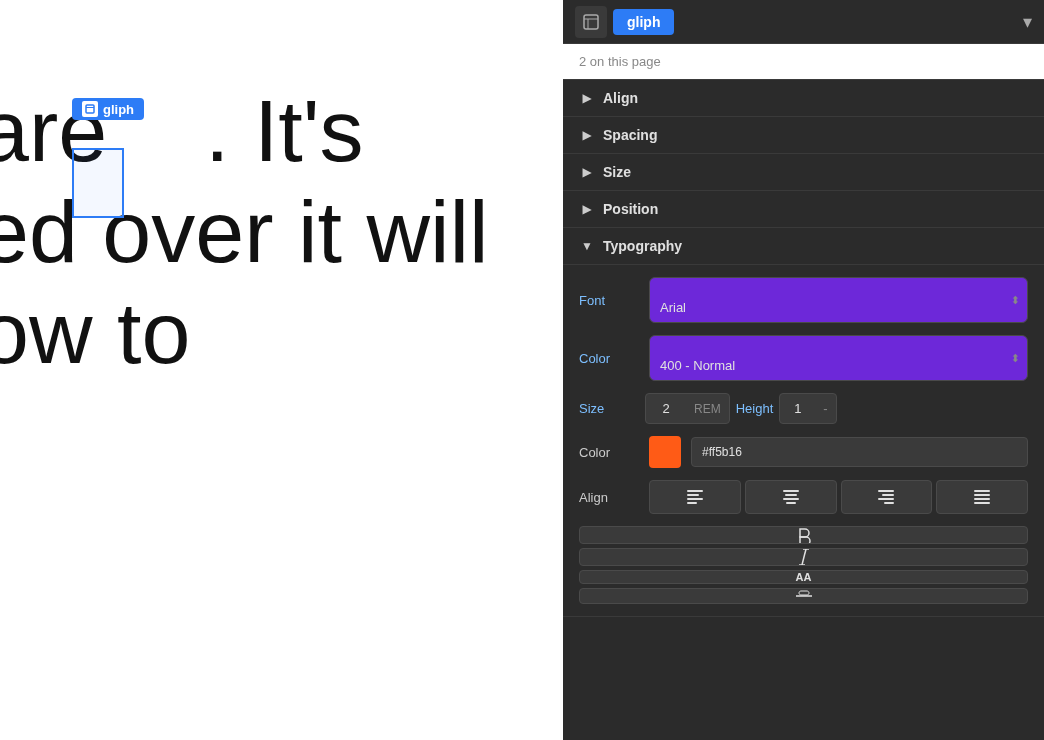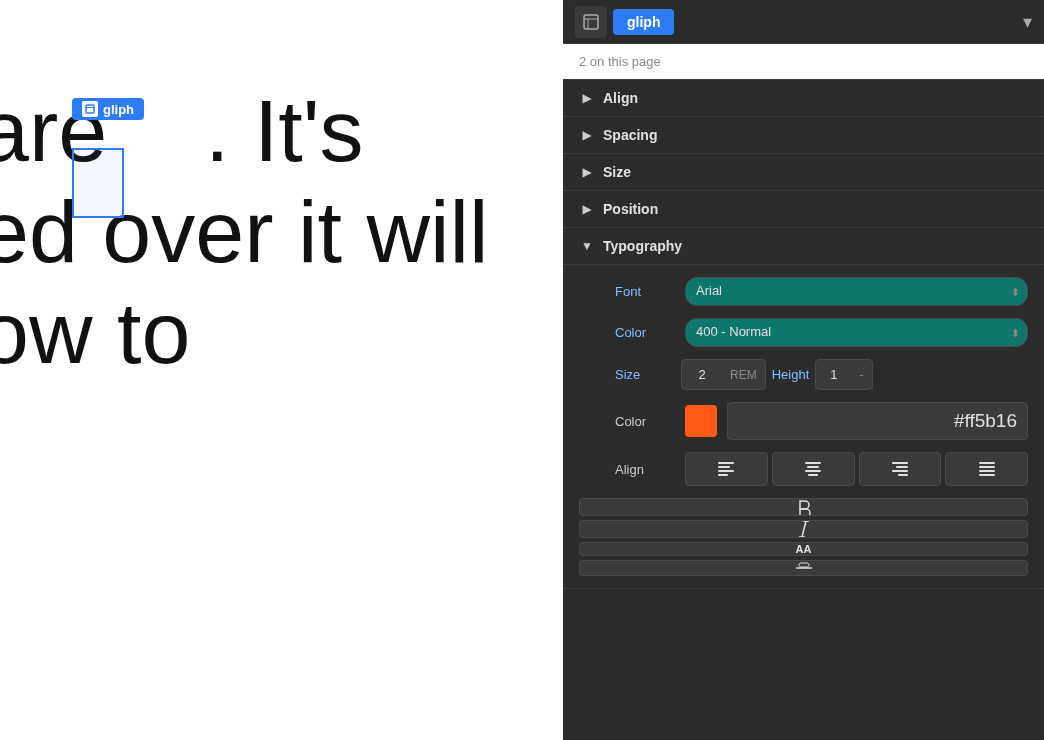--- a/index.html
+++ b/index.html
@@ -189,21 +189,20 @@
       color: #cccccc;
       font-size: 12px;
     }
 
     
     .typo-fields {
       padding: 12px 16px;
       display: flex;
       flex-direction: column;
       gap: 12px;
-      margin-left: 36px;
     }
 
     .field-row {
       display: flex;
       align-items: center;
       gap: 10px;
     }
 
     .field-label {
       width: 60px;
@@ -219,26 +218,26 @@
       flex-shrink: 0;
     }
 
     .select-wrapper {
       flex: 1;
       position: relative;
     }
 
     .select-wrapper select {
       width: 100%;
-      background: #0f766e;
+      background: #6d28d9;
       border: 1px solid #4a4a4a;
       color: #e0e0e0;
       font-size: 13px;
-      padding: 5px 30px 7px 10px;
-      border-radius: 12px;
+      padding: 22px 30px 7px 10px;
+      border-radius: 6px;
       appearance: none;
       -webkit-appearance: none;
       cursor: pointer;
     }
 
     .select-wrapper::after {
       content: '⬍';
       position: absolute;
       right: 8px;
       top: 50%;
@@ -321,25 +320,24 @@
       border-radius: 4px;
       flex-shrink: 0;
       cursor: pointer;
     }
 
     .color-hex-input {
       flex: 1;
       background: #3a3a3a;
       border: 1px solid #4a4a4a;
       color: #e0e0e0;
-      font-size: 19px;
+      font-size: 12px;
       padding: 7px 10px;
       border-radius: 4px;
       outline: none;
-      text-align: right;
     }
 
     
     .align-group {
       flex: 1;
       display: flex;
       gap: 4px;
     }
 
     .align-btn {

